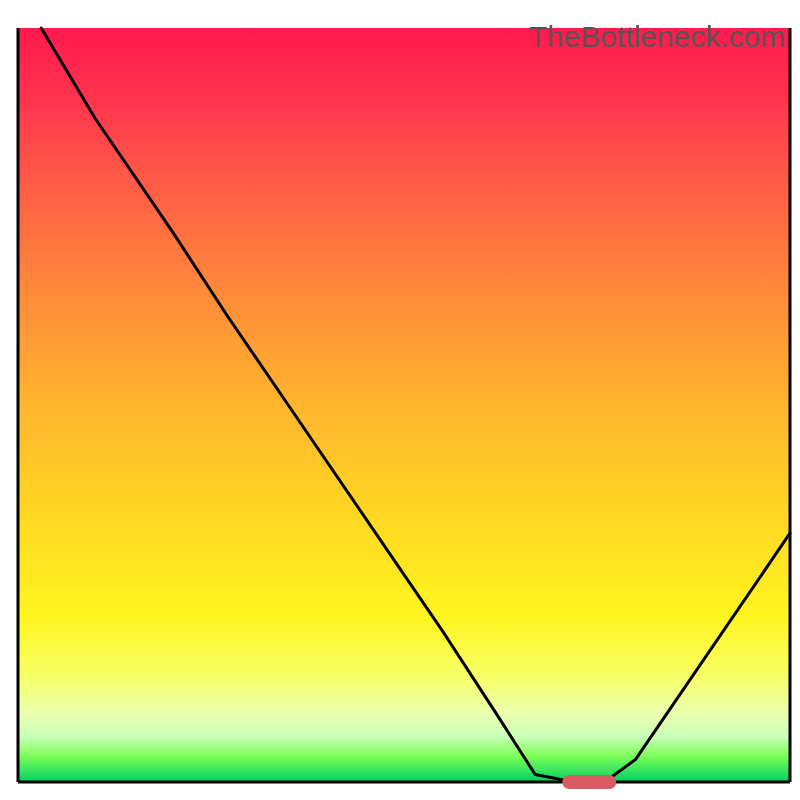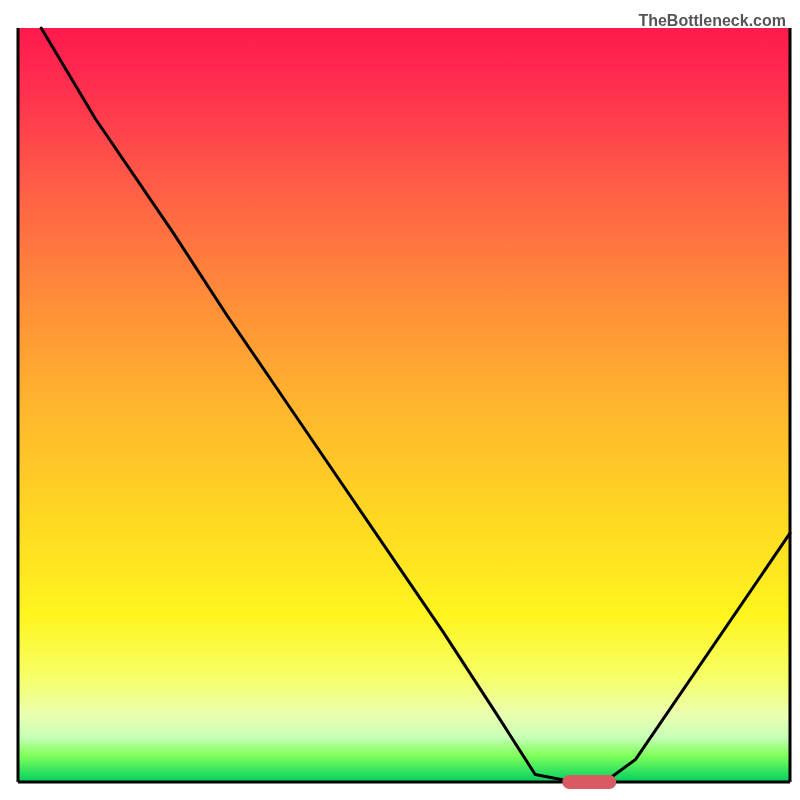--- a/index.html
+++ b/index.html
@@ -6,24 +6,24 @@
   body { width: 800px; height: 800px; position: relative; font-family: Arial, sans-serif; }
   .chart-container {
     position: absolute;
     top: 0;
     left: 0;
     width: 800px;
     height: 800px;
   }
   .watermark {
     position: absolute;
-    top: 12px;
+    top: 20px;
     right: 14px;
-    font-size: 16px;
-    font-weight: bold;
+    font-size: 30px;
+    font-weight: normal;
     color: #555;
     z-index: 10;
   }
   svg { display: block; }
 </style>
 </head>
 <body>
 
 <div class="chart-container">
   <div class="watermark">TheBottleneck.com</div>

